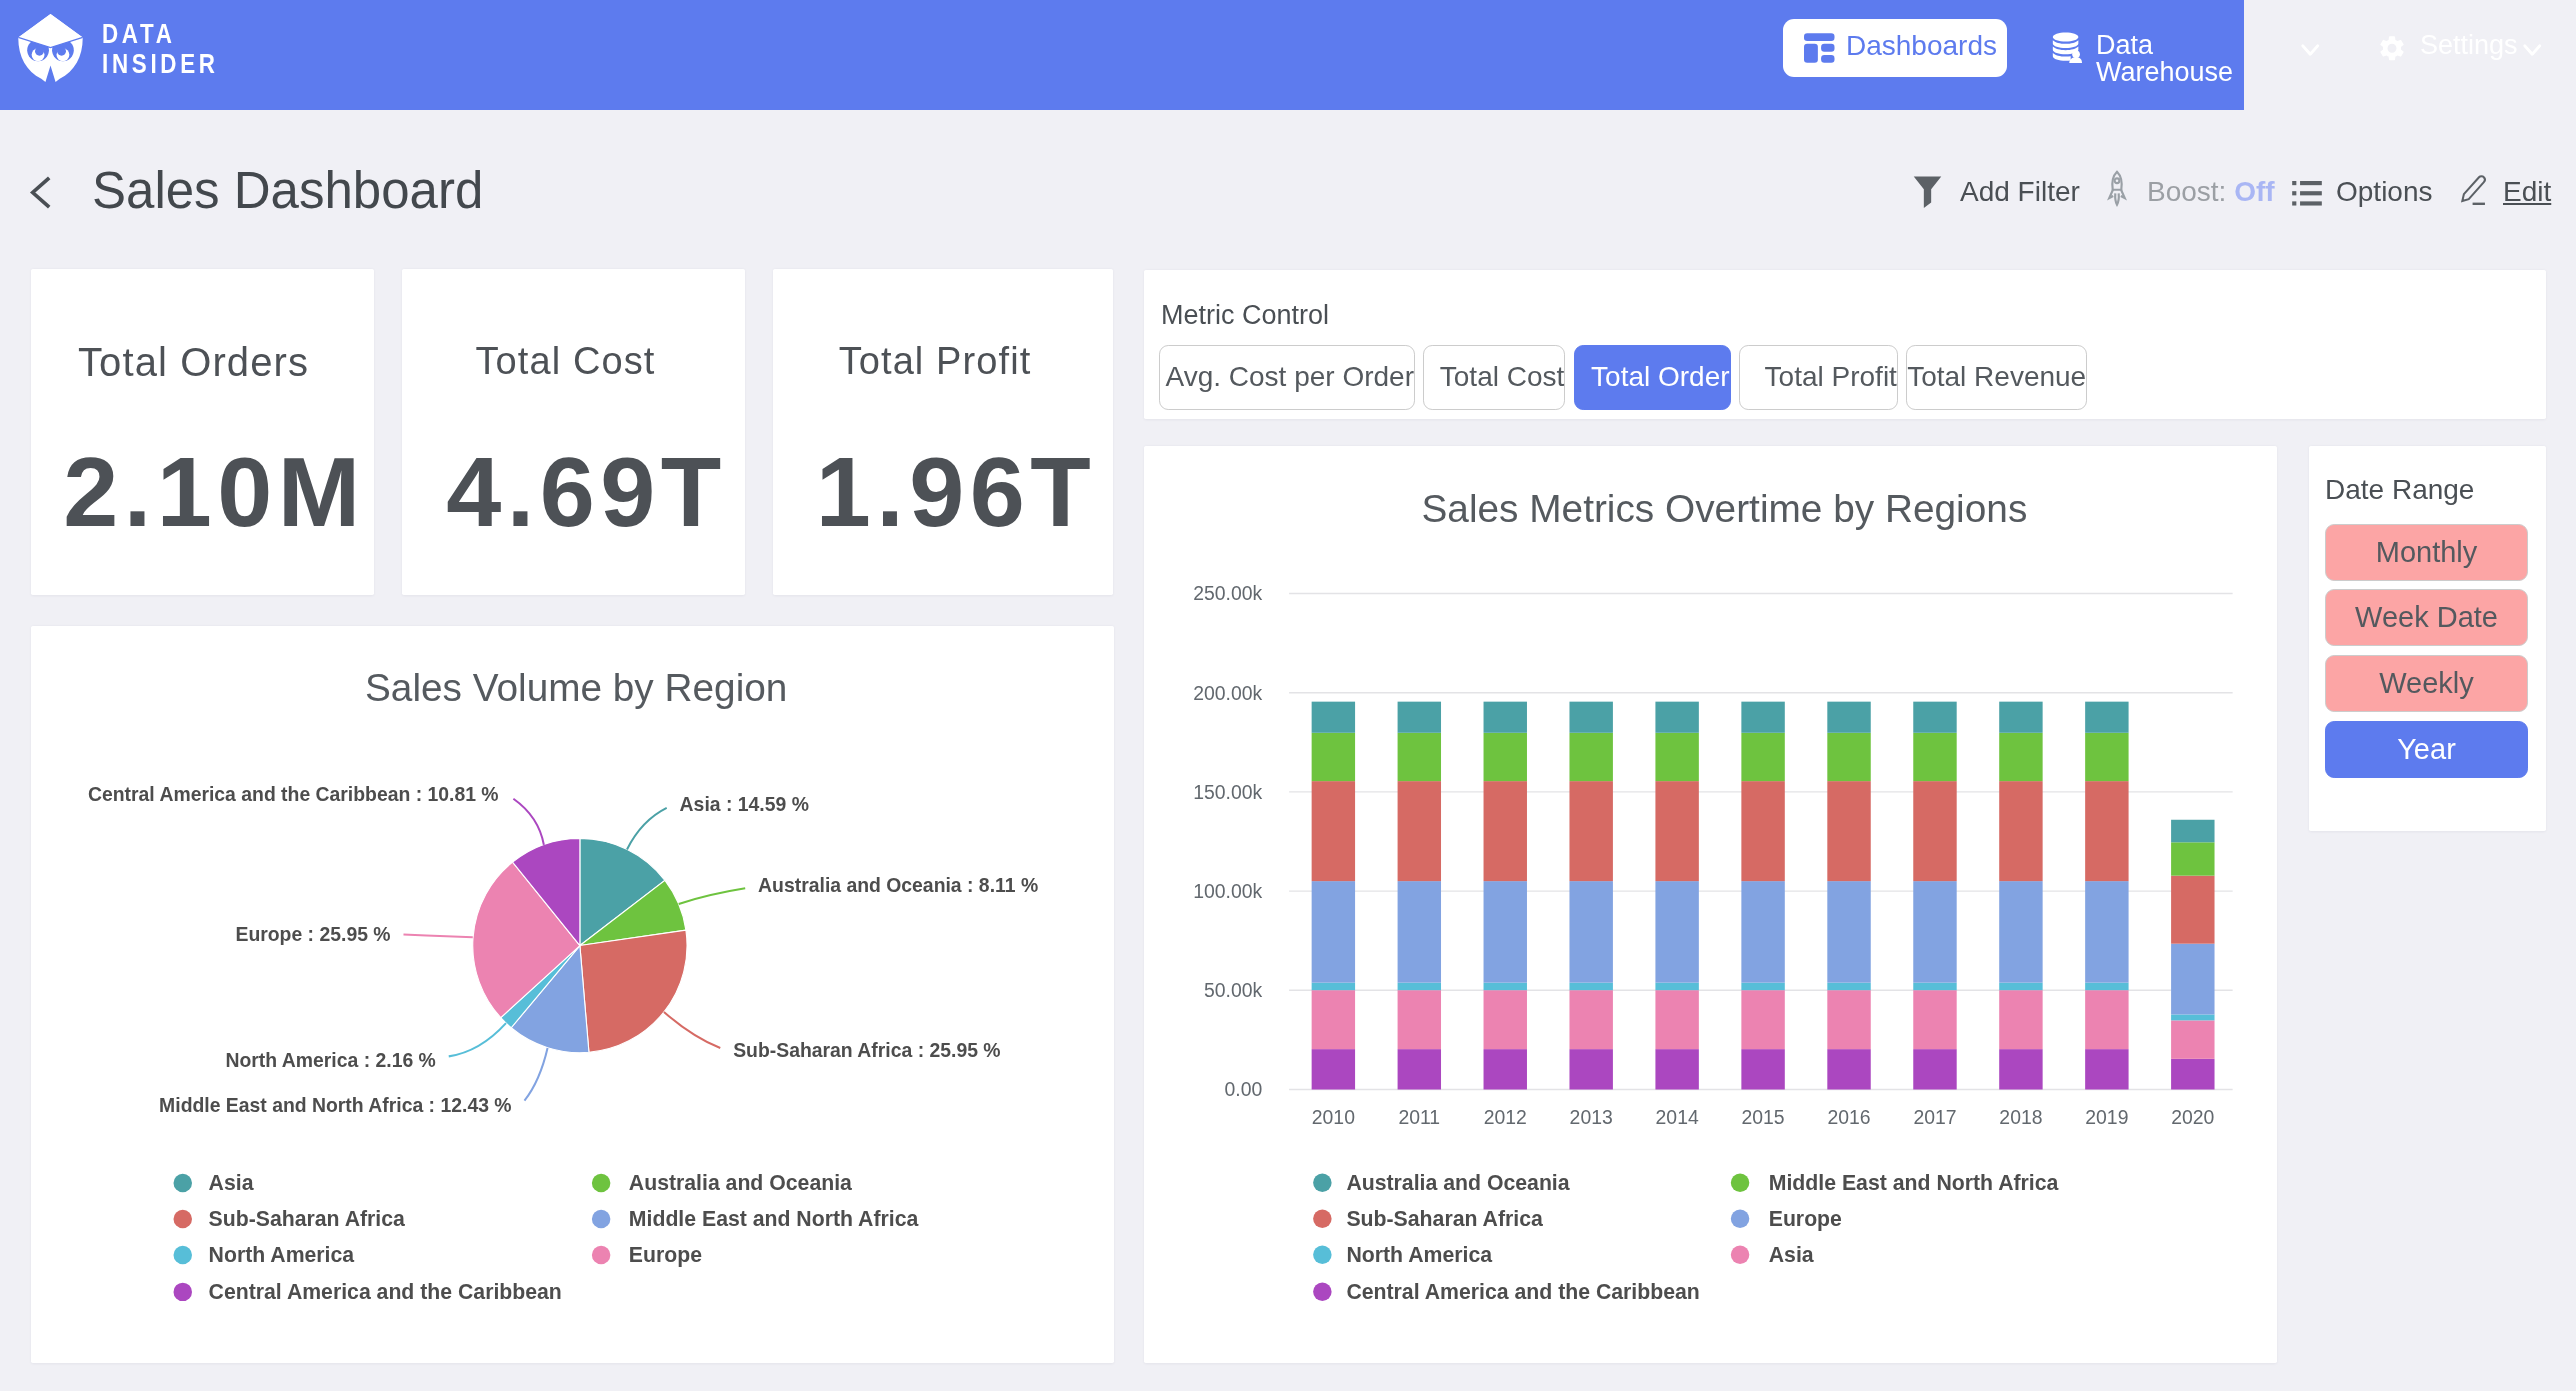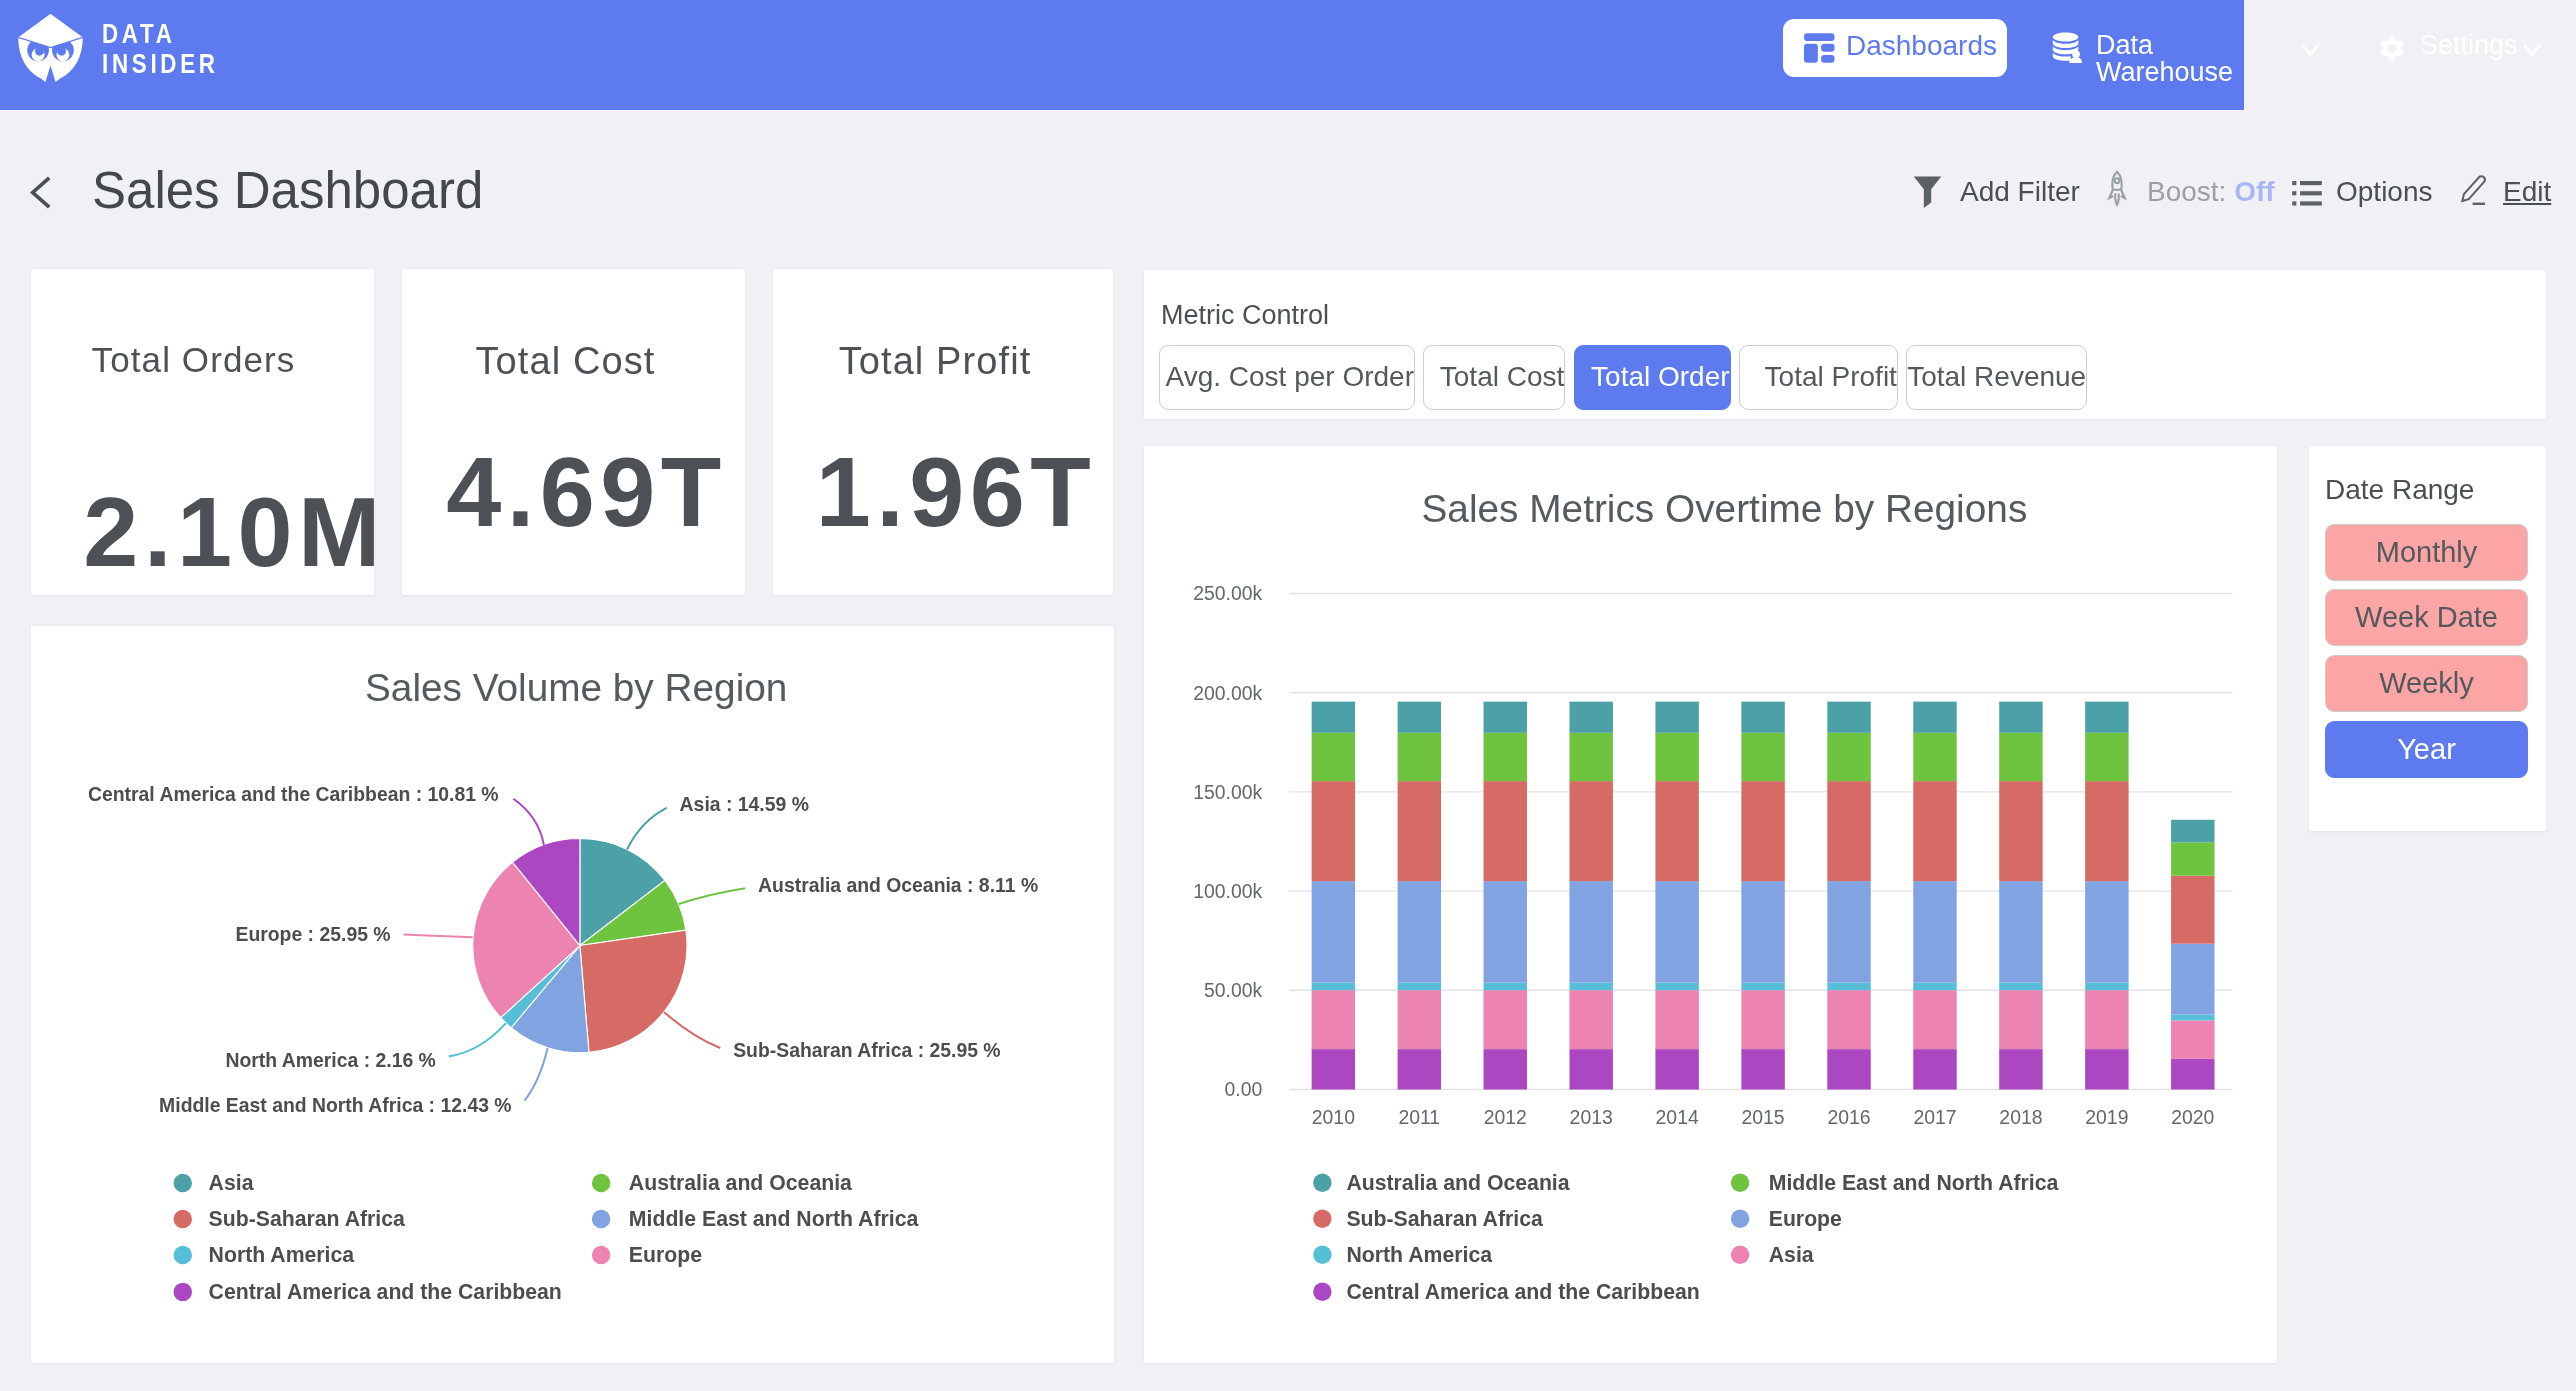--- a/index.html
+++ b/index.html
@@ -93,24 +93,24 @@
   <g stroke="#5c6166" stroke-width="2.2" fill="none">
     <path d="M5 22 L21.5 3.5 C22.8 2 25.5 2 26.8 3.5 C28.2 5 28.2 7.4 26.8 8.9 L10.3 27.4 L3.3 29.5 Z"></path>
     <path d="M14.5 32.5 H28" stroke-width="2.6"></path>
   </g>
 </svg>
 <div class="abs tbtxt" style="left:2503px;top:178px;text-decoration:underline;">Edit</div>
 
 <div class="card" style="left:30.5px;top:269px;width:343px;height:326px;"></div>
 <div class="card" style="left:402px;top:269px;width:343px;height:326px;"></div>
 <div class="card" style="left:773px;top:269px;width:340px;height:326px;"></div>
-<div class="abs" style="left:22px;top:342px;width:343px;text-align:center;font-size:35px;color:#4d5156;letter-spacing:1.1px;line-height:1;">Total Orders</div>
+<div class="abs" style="left:22px;top:342px;width:343px;text-align:center;font-size:40px;color:#4d5156;letter-spacing:1.1px;line-height:1;">Total Orders</div>
 <div class="abs" style="left:394px;top:342px;width:343px;text-align:center;font-size:38px;color:#4d5156;letter-spacing:1.1px;line-height:1;">Total Cost</div>
 <div class="abs" style="left:765px;top:342px;width:340px;text-align:center;font-size:38px;color:#4d5156;letter-spacing:1.1px;line-height:1;">Total Profit</div>
-<div class="abs" style="left:43px;top:442px;width:343px;text-align:right;font-size:99px;font-weight:bold;color:#4d5156;letter-spacing:5.5px;line-height:1;margin-top:40px;">2.10M</div>
+<div class="abs" style="left:43px;top:442px;width:343px;text-align:center;font-size:99px;font-weight:bold;color:#4d5156;letter-spacing:5.5px;line-height:1;">2.10M</div>
 <div class="abs" style="left:415px;top:442px;width:343px;text-align:center;font-size:99px;font-weight:bold;color:#4d5156;letter-spacing:5.5px;line-height:1;">4.69T</div>
 <div class="abs" style="left:786px;top:442px;width:340px;text-align:center;font-size:99px;font-weight:bold;color:#4d5156;letter-spacing:5.5px;line-height:1;">1.96T</div>
 
 <div class="card" style="left:1144px;top:270px;width:1402px;height:149px;"></div>
 <div class="abs" style="left:1161px;top:302px;font-size:27px;color:#4a4f54;line-height:1;">Metric Control</div>
 <div class="abs" style="left:1159px;top:345px;">
   <span class="pill" style="width:256px;">Avg.&nbsp;Cost&nbsp;per&nbsp;Order</span><span class="pill" style="width:142px;">Total&nbsp;Cost</span><span class="pill sel" style="width:157px;">Total&nbsp;Order</span><span class="pill" style="width:159px;">Total&nbsp;Profit</span><span class="pill" style="width:181px;">Total&nbsp;Revenue</span>
 </div>
 
 <div class="card" style="left:30.5px;top:626px;width:1083px;height:737px;"></div>

